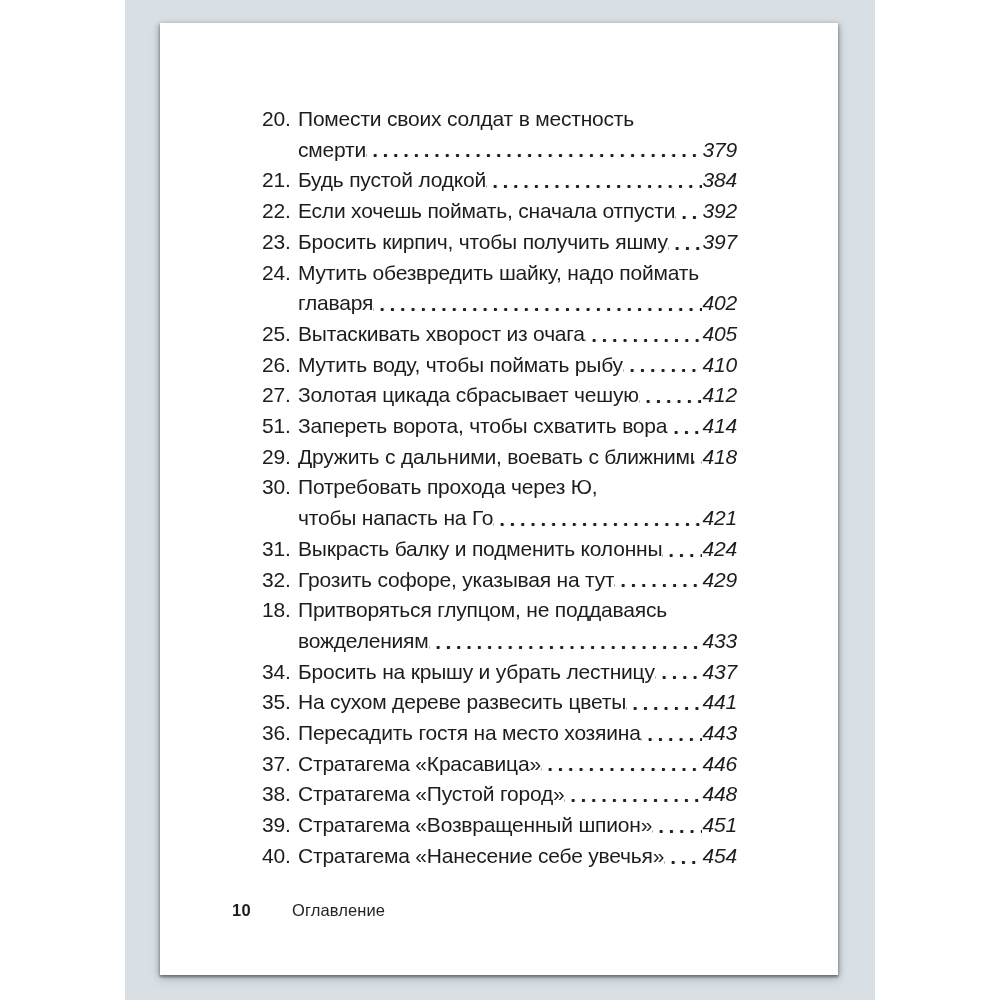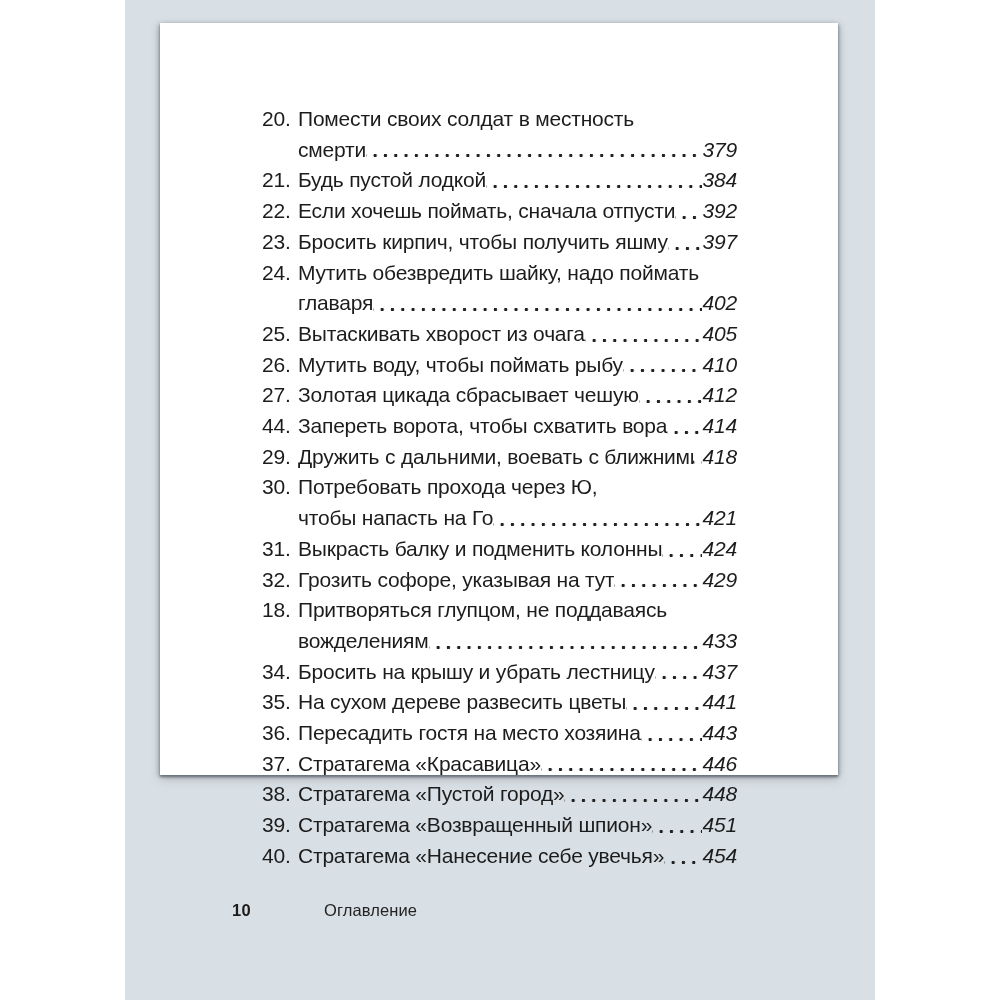--- a/index.html
+++ b/index.html
@@ -18,21 +18,21 @@
   }
   .backdrop{
     position:absolute;
     left:125px; top:0;
     width:750px; height:1000px;
     background:var(--backdrop);
   }
   .paper{
     position:absolute;
     left:160px; top:23px;
-    width:678px; height:752px;
+    width:678px; height:952px;
     background:var(--paper);
     box-shadow:
       0 2px 2px rgba(100,108,116,0.85),
       0 4px 9px rgba(100,108,116,0.35),
       -2px 1px 4px rgba(100,108,116,0.30),
       2px 1px 4px rgba(100,108,116,0.30);
   }
   .toc{
     position:absolute;
     left:102px; top:81px;
@@ -86,21 +86,20 @@
     line-height:22px;
   }
   .footer-folio{
     font-weight:700;
     width:60px;
     letter-spacing:0.2px;
   }
   .footer-running{
     letter-spacing:0.1px;
     color:#232323;
-    margin-left:32px;
   }
 </style>
 </head>
 <body>
 
 <div class="backdrop"></div>
 
 <div class="paper">
   <div class="toc" id="toc-container">
       <div class="toc-entry">
@@ -179,21 +178,21 @@
     <span class="toc-num">27.</span>
     <div class="toc-lines">
       <div class="toc-lastline">
         <span class="toc-title">Золотая цикада сбрасывает чешую</span>
         <span class="toc-leader"></span>
         <span class="toc-page">412</span>
       </div>
     </div>
   </div>
       <div class="toc-entry">
-    <span class="toc-num">44.</span>
+    <span class="toc-num">51.</span>
     <div class="toc-lines">
       <div class="toc-lastline">
         <span class="toc-title">Запереть ворота, чтобы схватить вора</span>
         <span class="toc-leader"></span>
         <span class="toc-page">414</span>
       </div>
     </div>
   </div>
       <div class="toc-entry">
     <span class="toc-num">29.</span>

